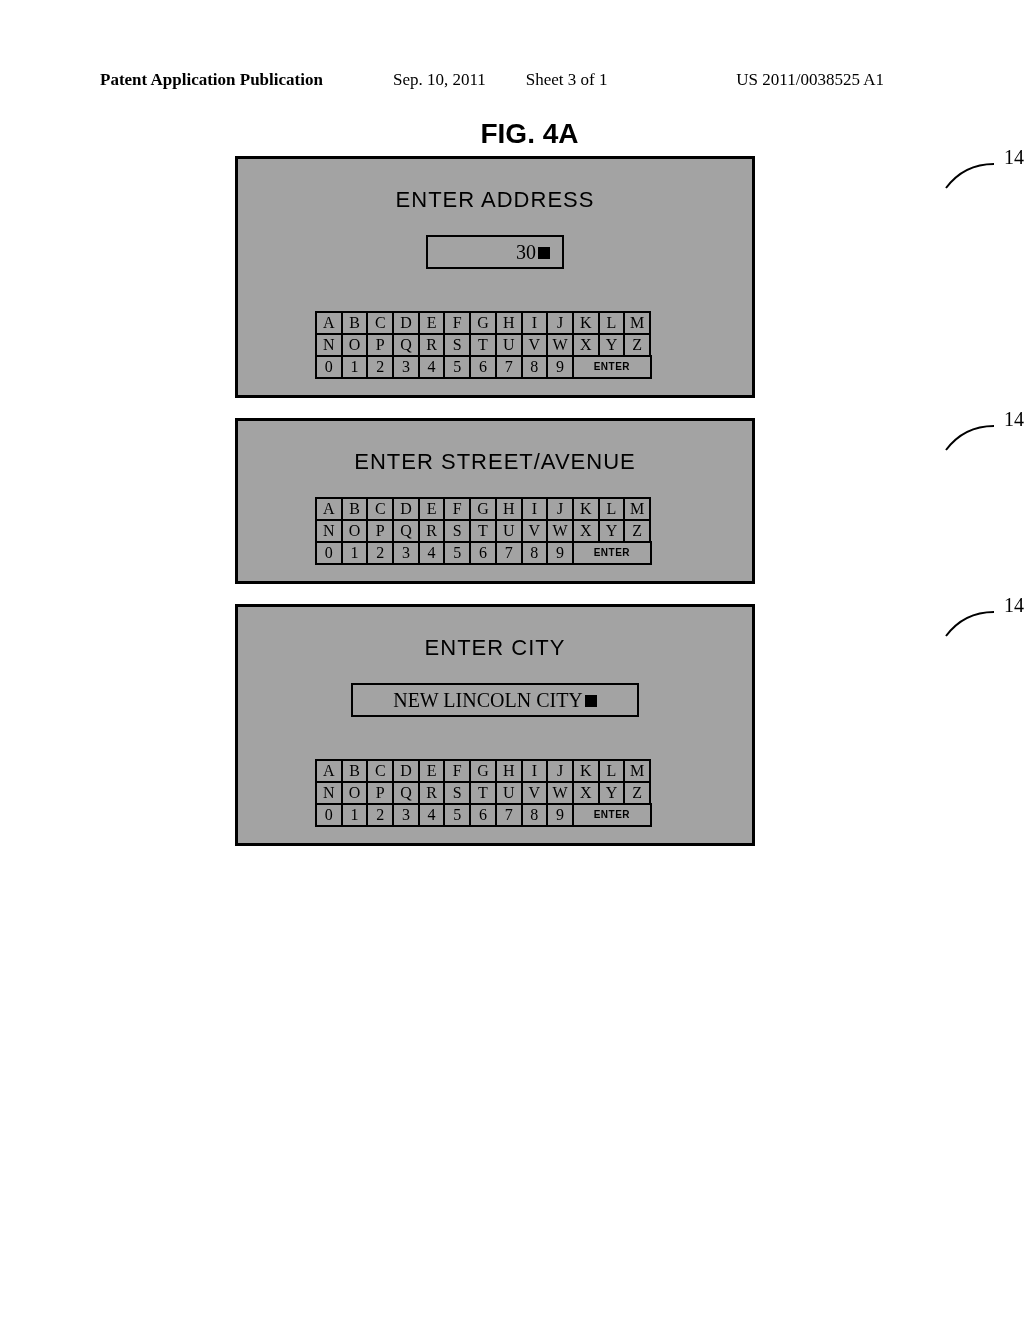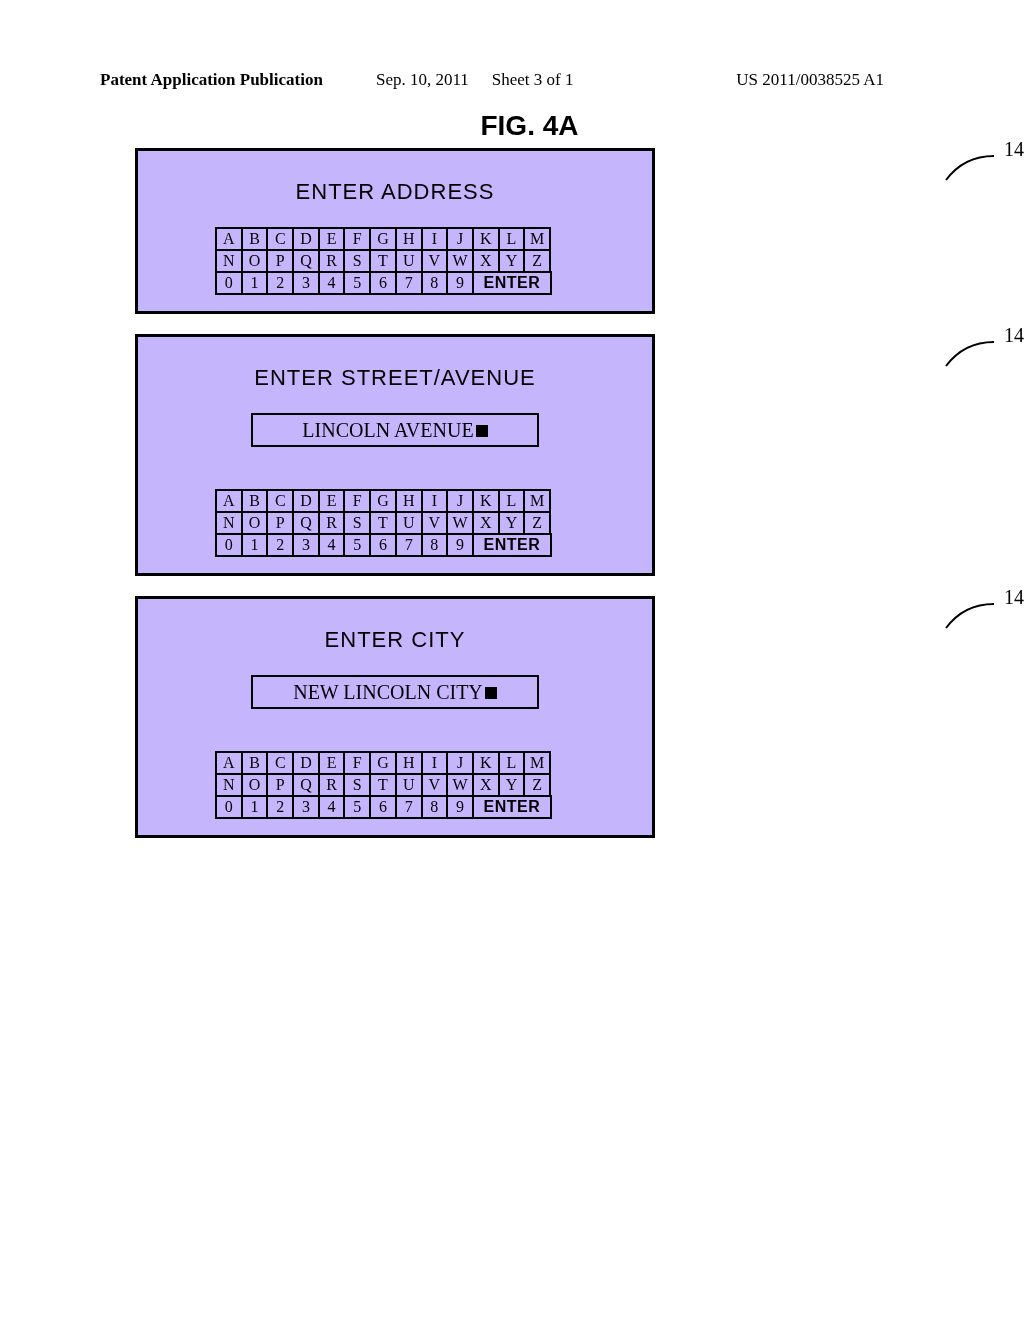--- a/index.html
+++ b/index.html
@@ -14,42 +14,43 @@
   .page {
     position: relative;
     width: 1024px;
     height: 1320px;
     padding: 70px 80px 0 100px;
     box-sizing: border-box;
   }
   .header-row {
     display: flex;
     justify-content: space-between;
-    gap: 23px;
+    gap: 40px;
     font-size: 17px;
-    margin-bottom: 20px;
+    margin-bottom: 28px;
   }
   .header-row .pub-label { font-weight: bold; }
   .header-row .date { margin-left: 30px; }
   .header-row .pubno { margin-left: auto; margin-right: 60px; }
 
   .fig-block {
     position: relative;
     margin-left: 35px;
     margin-bottom: 20px;
   }
   .fig-label {
     font-family: Arial, Helvetica, sans-serif;
     font-weight: bold;
     font-size: 28px;
     margin: 0 0 6px -20px;
     text-align: center;
   }
   .screen-wrap {
     position: relative;
+    margin-left: 100px;
   }
   .callout {
     position: absolute;
     right: -80px;
     top: -10px;
     font-size: 20px;
     font-family: "Times New Roman", serif;
   }
   .lead-line {
     position: absolute;
@@ -58,21 +59,21 @@
     width: 50px;
     height: 28px;
   }
   .lead-line svg { width: 100%; height: 100%; }
 
   .screen {
     width: 520px;
     border: 3px solid #000;
     padding: 10px 8px 10px 8px;
     box-sizing: border-box;
-    background: #c4b5fd;
+    background: #a3a3a3;
   }
   .screen-title {
     font-family: Arial, Helvetica, sans-serif;
     font-size: 22px;
     text-align: center;
     margin: 18px 0 22px 0;
     letter-spacing: 1px;
   }
   .input-row {
     text-align: center;
@@ -114,21 +115,21 @@
     text-align: center;
     font-size: 16px;
     line-height: 20px;
     font-family: "Times New Roman", serif;
     margin-left: -2px;
   }
   .key:first-child { margin-left: 0; }
   .key.enter {
     width: 80px;
     font-family: Arial, Helvetica, sans-serif;
-    font-size: 16px;
+    font-size: 10px;
     letter-spacing: 0.5px;
     font-weight: 600;
   }
   .krow + .krow .key { margin-top: -2px; }
 </style>
 </head>
 <body>
 
 <div class="page">
 
@@ -142,20 +143,21 @@
   <div id="figures-container">
       <div class="fig-block">
         <div class="fig-label">FIG. 4A</div>
         <div class="screen-wrap">
           <div class="callout">14</div>
           <div class="lead-line"><svg viewBox="0 0 50 28">
               <path d="M50 2 Q20 2 2 26" stroke="#000" stroke-width="2" fill="none"></path>
             </svg></div>
           <div class="screen">
             <div class="screen-title">ENTER ADDRESS</div>
+            <div class="input-row"><span class="input-box narrow"><span>30</span><span class="cursor-block"></span></span></div>
             <div class="keyboard">
               <div class="krow">
                 <div class="key">A</div>
                 <div class="key">B</div>
                 <div class="key">C</div>
                 <div class="key">D</div>
                 <div class="key">E</div>
                 <div class="key">F</div>
                 <div class="key">G</div>
                 <div class="key">H</div>
@@ -198,21 +200,20 @@
         </div>
       </div>
       <div class="fig-block">
         <div class="screen-wrap">
           <div class="callout">14</div>
           <div class="lead-line"><svg viewBox="0 0 50 28">
               <path d="M50 2 Q20 2 2 26" stroke="#000" stroke-width="2" fill="none"></path>
             </svg></div>
           <div class="screen">
             <div class="screen-title">ENTER STREET/AVENUE</div>
-            <div class="input-row"><span class="input-box wide"><span>LINCOLN AVENUE</span><span class="cursor-block"></span></span></div>
             <div class="keyboard">
               <div class="krow">
                 <div class="key">A</div>
                 <div class="key">B</div>
                 <div class="key">C</div>
                 <div class="key">D</div>
                 <div class="key">E</div>
                 <div class="key">F</div>
                 <div class="key">G</div>
                 <div class="key">H</div>

